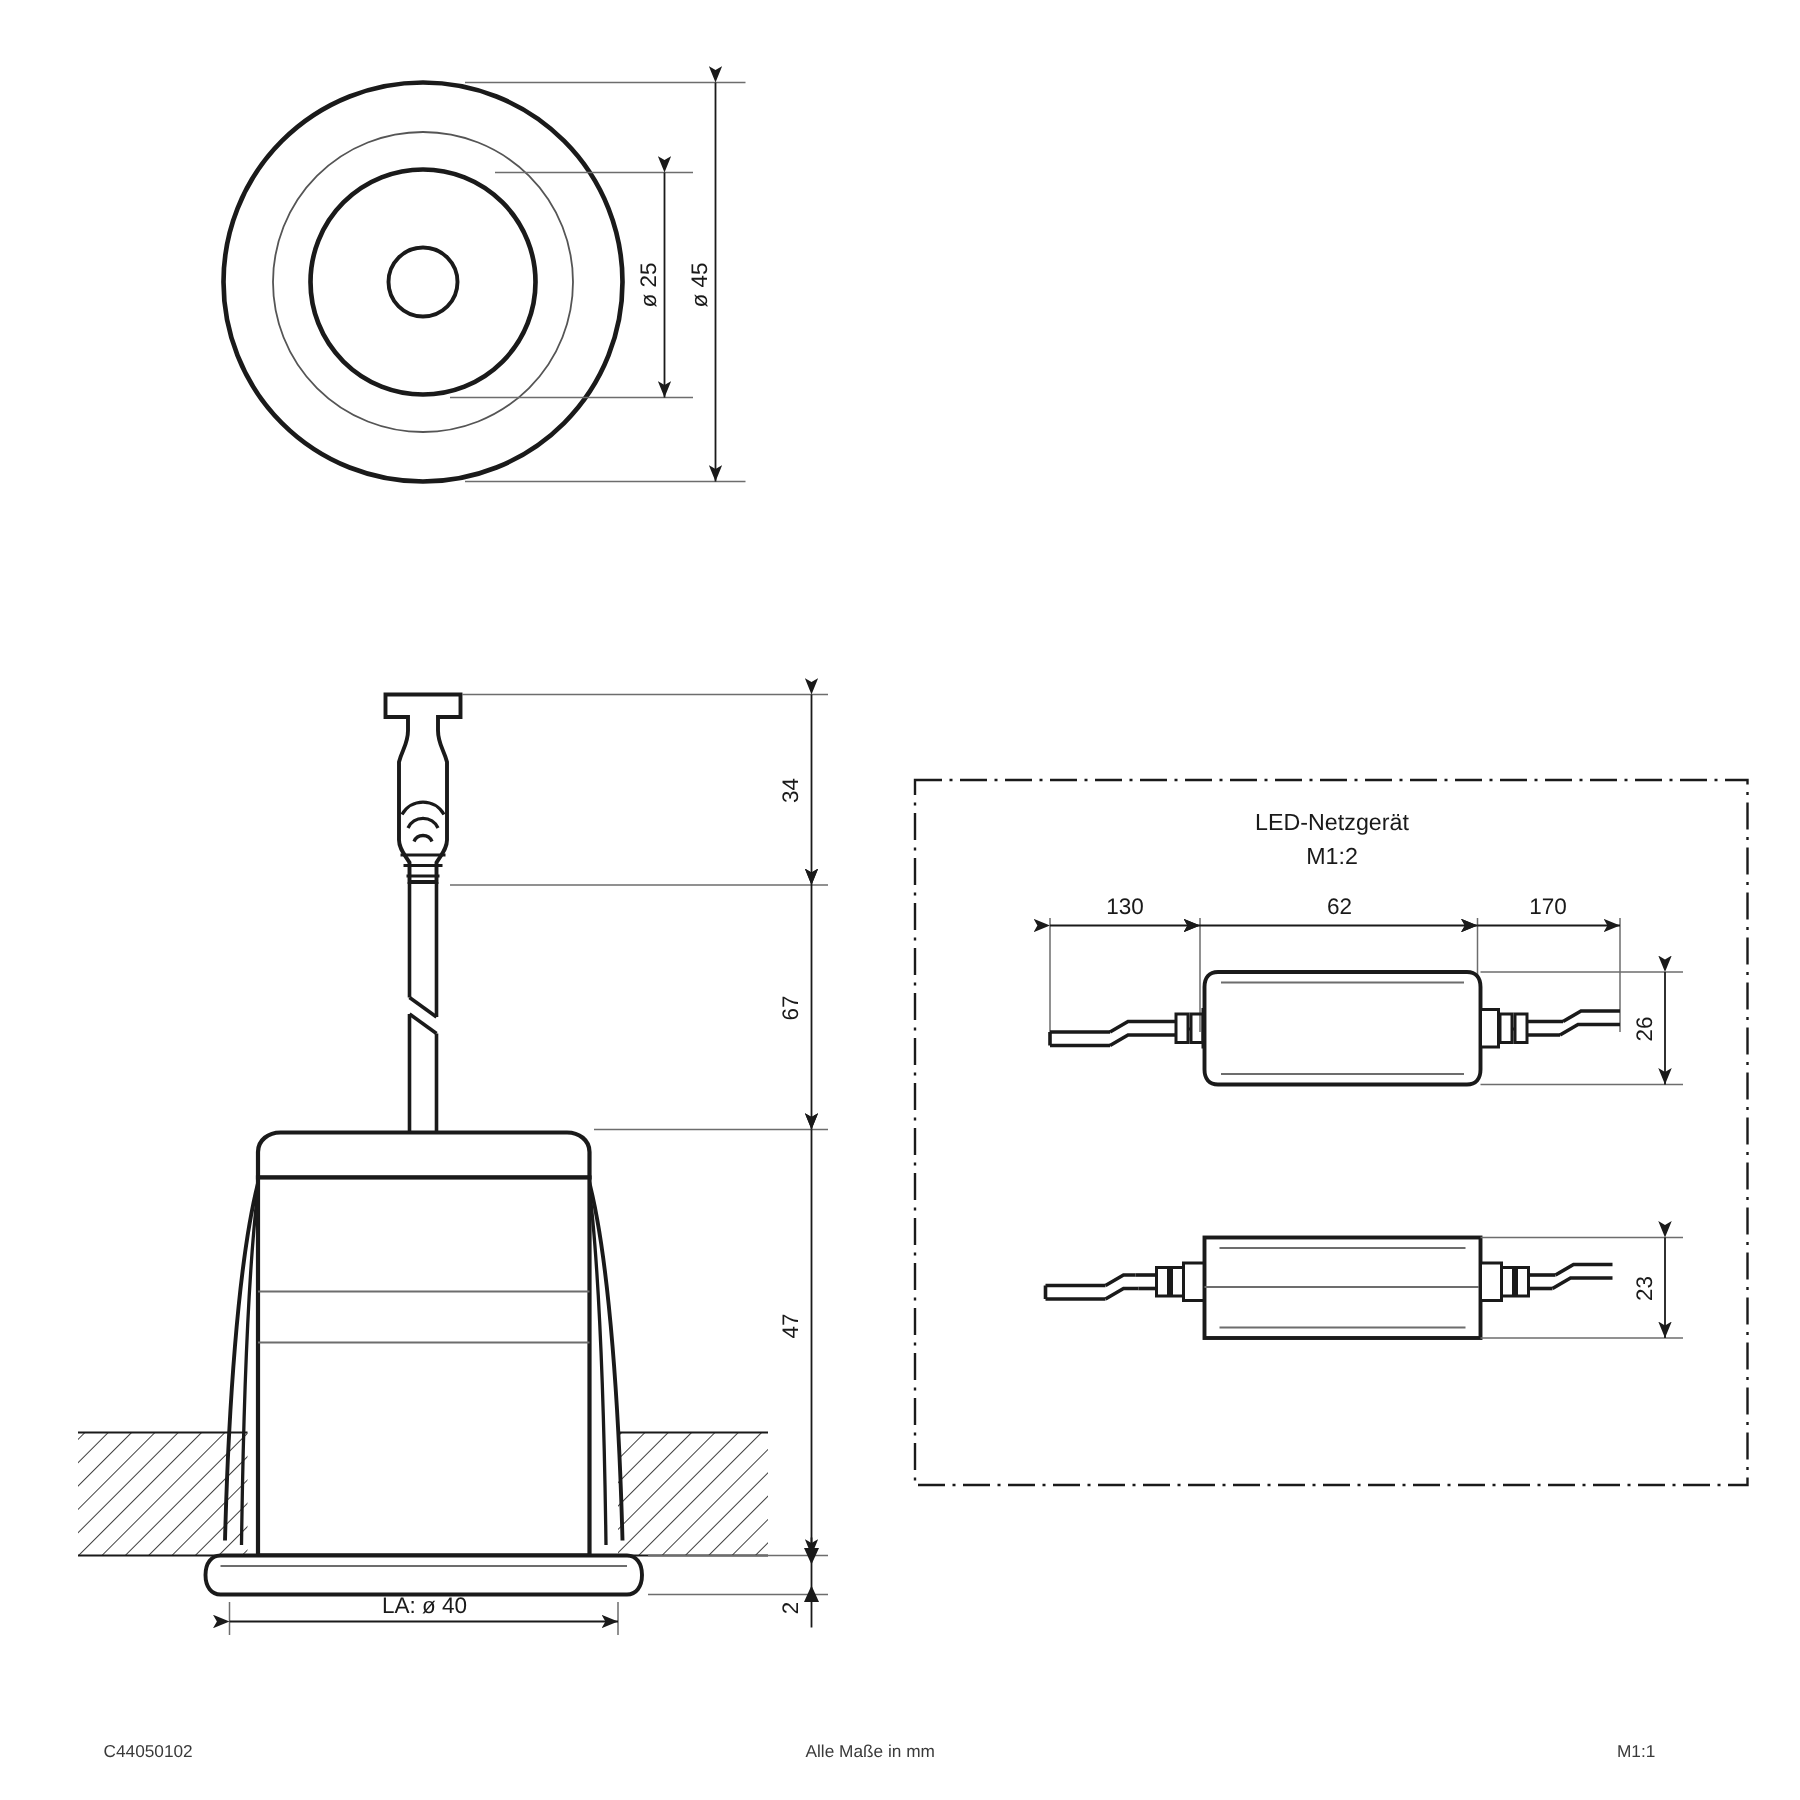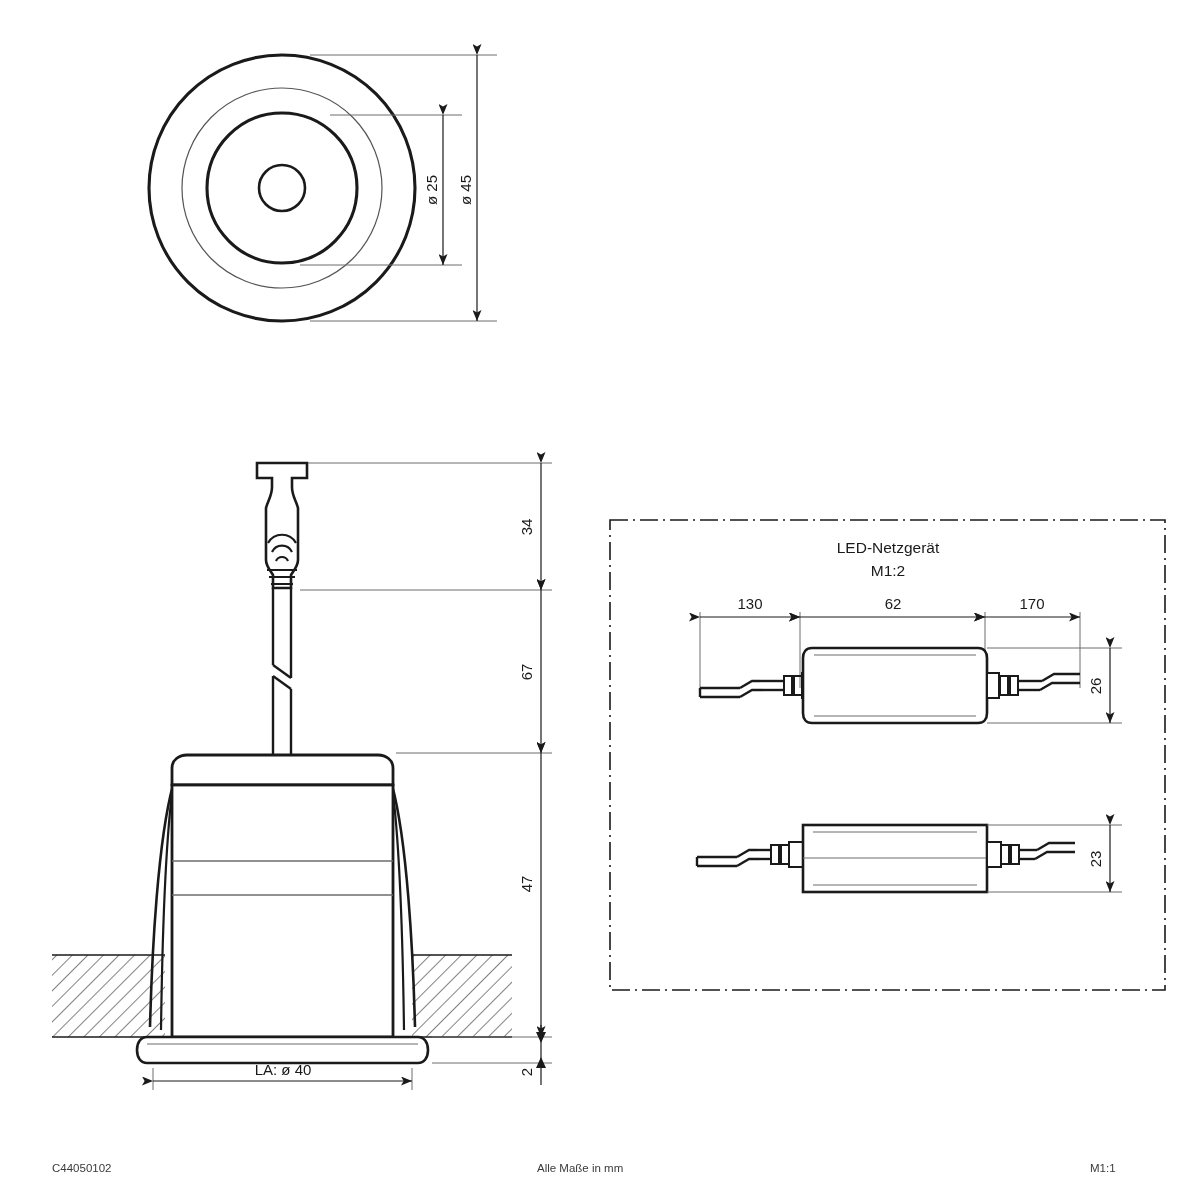--- a/index.html
+++ b/index.html
@@ -24,23 +24,23 @@
   .footer {
     position: absolute;
     bottom: 0;
     left: 0;
     width: 1200px;
     height: 60px;
     font-size: 11.5px;
     color: #3a3a3a;
   }
   .footer > div { position: absolute; top: 22px; white-space: nowrap; }
-  .f-left   { left: 52px; }
+  .f-left   { left: 69px; }
   .f-center { left: 537px; }
-  .f-right  { left: 1078px; margin-left: 12px; }
+  .f-right  { left: 1078px; }
 </style>
 </head>
 <body>
 
 <svg id="sheet" viewBox="0 0 1200 1200" xmlns="http://www.w3.org/2000/svg">
 
   <defs>
     <marker id="arrIn" markerWidth="12" markerHeight="9" refX="11" refY="4.5" orient="auto" markerUnits="userSpaceOnUse">
       <path d="M0,0 L11,4.5 L0,9 L2.6,4.5 Z" fill="#1a1a1a"></path>
     </marker>

